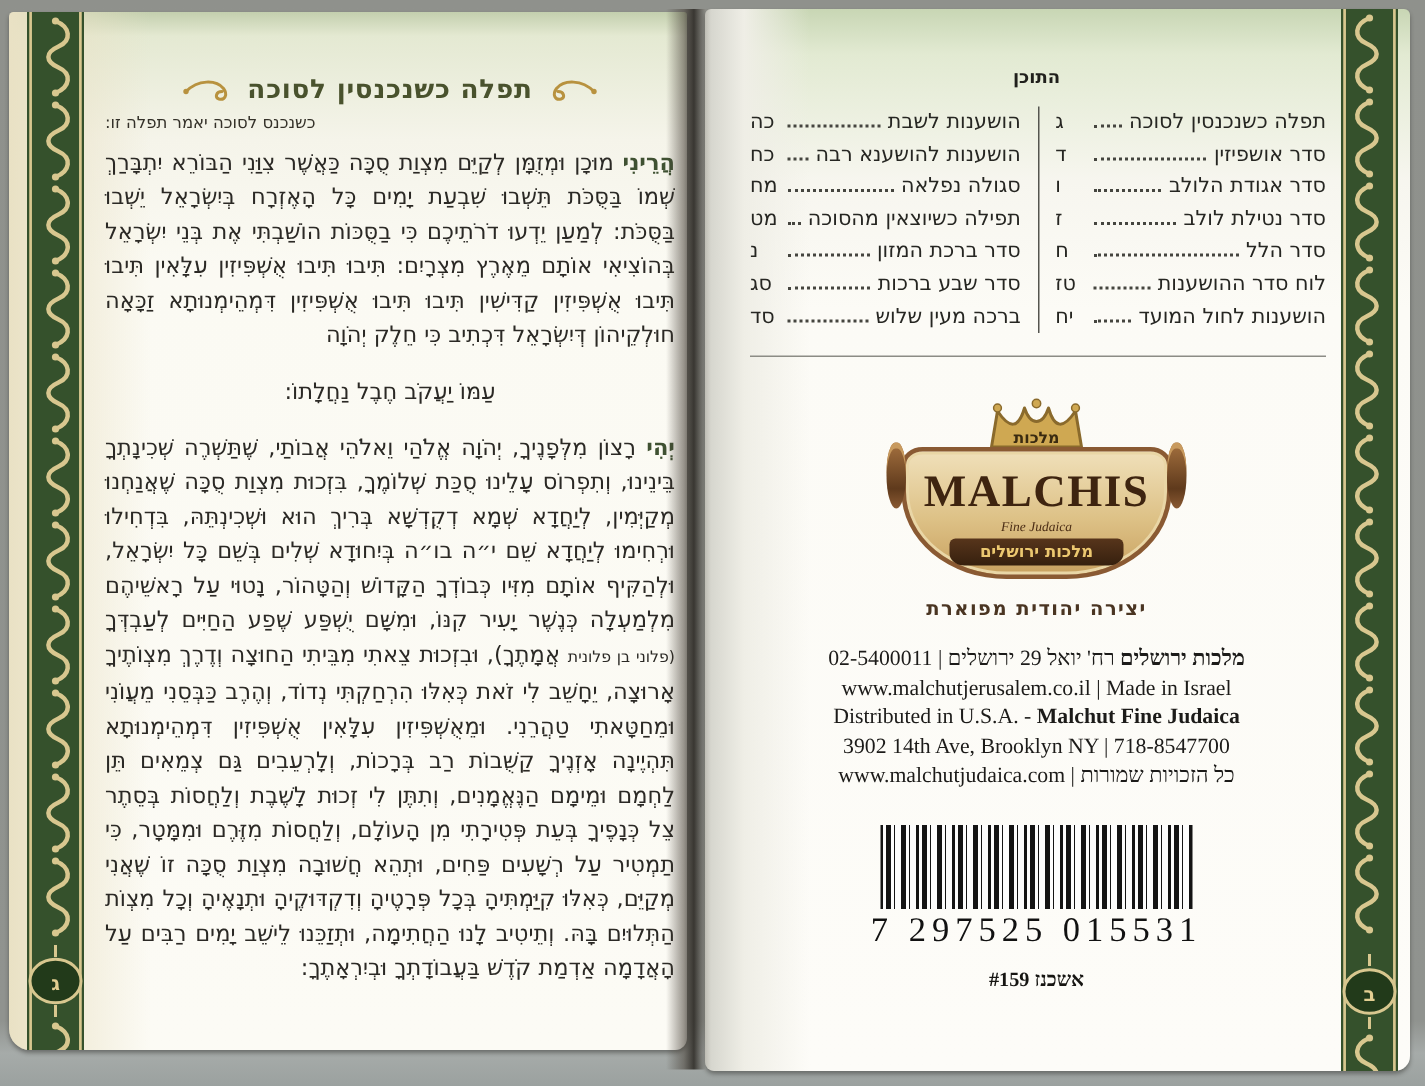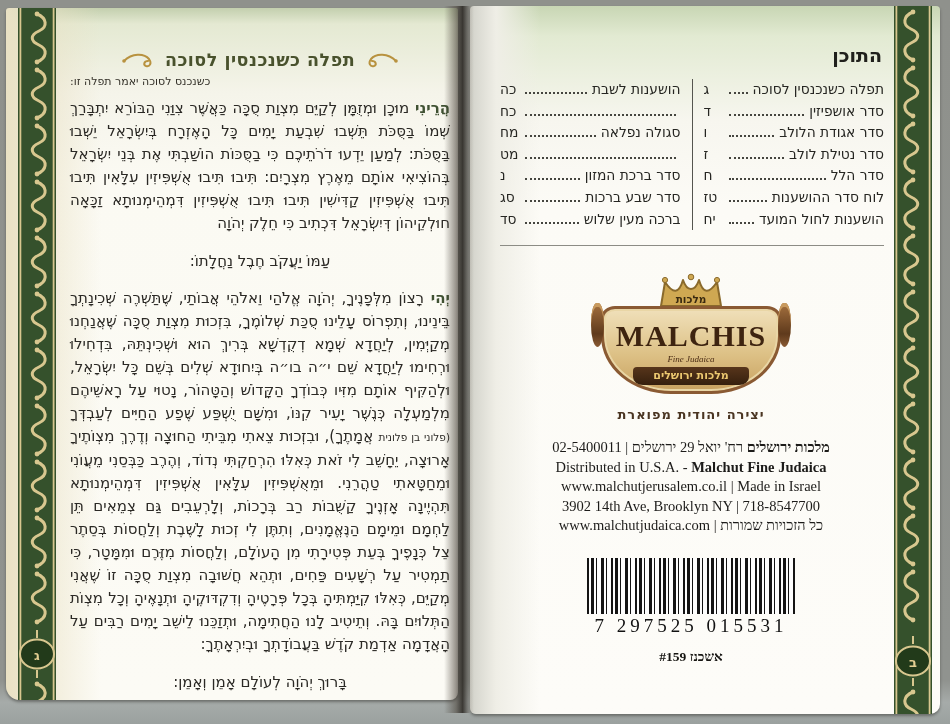--- a/index.html
+++ b/index.html
@@ -38,21 +38,21 @@
   .lp-content{position:absolute;left:64px;right:8px;top:42px;direction:rtl;}
   .lp-titlerow{display:flex;align-items:center;justify-content:center;gap:9px;}
   .lp-title{font-size:17.5px;font-weight:bold;color:#49522d;letter-spacing:.5px;}
   .lp-instruction{text-align:left;font-size:11px;color:#343129;margin-top:5px;}
   .prayer{font-size:15px;line-height:23px;color:#2b2925;text-align:justify;margin-top:9px;}
   .prayer .initial{font-size:15px;font-weight:bold;color:#3f5132;}
   .small-note{font-size:10.5px;}
   .center-line{text-align:center;font-size:15px;line-height:23px;color:#2b2925;}
   
   .rp-content{position:absolute;left:30px;right:58px;top:38px;}
-  .toc-heading{font-size:19px;font-weight:bold;color:#20201c;direction:rtl;}
+  .toc-heading{text-align:center;font-size:12px;font-weight:bold;color:#20201c;direction:rtl;}
   .toc{direction:rtl;display:flex;width:384px;margin:13px auto 0;font-size:13.8px;color:#262622;}
   .toc-col{flex:1;min-width:0;}
   .toc-col-left{border-right:1px solid #55554f;padding-right:11px;margin-right:11px;}
   .toc-row{display:flex;align-items:baseline;line-height:21.6px;}
   .toc-t{white-space:nowrap;}
   .toc-l{flex:1;border-bottom:2px dotted #45453f;margin:0 5px 4px;min-width:8px;}
   .toc-p{min-width:20px;text-align:left;white-space:nowrap;}
   .toc-sep{width:384px;border:none;border-top:1.5px solid #8c8c85;margin:15px auto 0;}
   
   .logo-block{margin-top:26px;text-align:center;}
@@ -86,21 +86,21 @@
   .contact b{font-weight:bold;}
   
   .barcode-block{margin-top:22px;text-align:center;}
   .bars{
     width:208px;height:56px;margin:0 auto;
     background:repeating-linear-gradient(90deg,
       #141414 0 2px,#fdfdfd 2px 4px,#141414 4px 7px,#fdfdfd 7px 9px,
       #141414 9px 10px,#fdfdfd 10px 14px,#141414 14px 17px,#fdfdfd 17px 19px,
       #141414 19px 20px,#fdfdfd 20px 24px);
   }
-  .barcode-digits{font-family:"Liberation Serif",serif;font-size:19px;letter-spacing:4px;color:#111;margin-top:1px;}
+  .barcode-digits{font-family:"Liberation Serif",serif;font-size:23px;letter-spacing:4px;color:#111;margin-top:1px;}
   .barcode-label{direction:rtl;font-family:"Liberation Serif","DejaVu Sans",serif;font-weight:bold;font-size:13.5px;color:#161512;margin-top:12px;}
 </style>
 </head>
 <body>
 
 <div class="page page-left">
 
   <div class="band band-left">
     <svg width="38" height="692" viewBox="0 0 38 692">
       <rect x="0" y="0" width="38" height="692" fill="#35512c"></rect>
@@ -142,21 +142,20 @@
         <path d="M2 10 C10 2 22 2 27 8 C30 12 28 16 24 15 C21 14 22 10 26 10" fill="none" stroke="#b8923f" stroke-width="2" stroke-linecap="round"></path>
         <circle cx="2" cy="10" r="1.8" fill="#b8923f"></circle>
       </svg>
     </div>
     <div class="lp-instruction">כשנכנס לסוכה יאמר תפלה זו:</div>
 
     <p class="prayer"><span class="initial">הֲרֵינִי</span><span> מוּכָן וּמְזֻמָּן לְקַיֵּם מִצְוַת סֻכָּה כַּאֲשֶׁר צִוַּנִי הַבּוֹרֵא יִתְבָּרַךְ שְׁמוֹ בַּסֻּכֹּת תֵּשְׁבוּ שִׁבְעַת יָמִים כָּל הָאֶזְרָח בְּיִשְׂרָאֵל יֵשְׁבוּ בַּסֻּכֹּת: לְמַעַן יֵדְעוּ דֹרֹתֵיכֶם כִּי בַסֻּכּוֹת הוֹשַׁבְתִּי אֶת בְּנֵי יִשְׂרָאֵל בְּהוֹצִיאִי אוֹתָם מֵאֶרֶץ מִצְרָיִם: תִּיבוּ תִּיבוּ אֻשְׁפִּיזִין עִלָּאִין תִּיבוּ תִּיבוּ אֻשְׁפִּיזִין קַדִּישִׁין תִּיבוּ תִּיבוּ אֻשְׁפִּיזִין דִּמְהֵימְנוּתָא זַכָּאָה חוּלְקֵיהוֹן דְּיִשְׂרָאֵל דִּכְתִיב כִּי חֵלֶק יְהֹוָה</span></p>
     <div class="center-line">עַמּוֹ יַעֲקֹב חֶבֶל נַחֲלָתוֹ:</div>
 
     <p class="prayer" style="margin-top:14px;"><span class="initial">יְהִי</span><span> רָצוֹן מִלְּפָנֶיךָ, יְהֹוָה אֱלֹהַי וֵאלֹהֵי אֲבוֹתַי, שֶׁתַּשְׁרֶה שְׁכִינָתְךָ בֵּינֵינוּ, וְתִפְרוֹס עָלֵינוּ סֻכַּת שְׁלוֹמֶךָ, בִּזְכוּת מִצְוַת סֻכָּה שֶׁאֲנַחְנוּ מְקַיְּמִין, לְיַחֲדָא שְׁמָא דְקֻדְשָׁא בְּרִיךְ הוּא וּשְׁכִינְתֵּהּ, בִּדְחִילוּ וּרְחִימוּ לְיַחֲדָא שֵׁם י״ה בו״ה בְּיִחוּדָא שְׁלִים בְּשֵׁם כָּל יִשְׂרָאֵל, וּלְהַקִּיף אוֹתָם מִזִּיו כְּבוֹדְךָ הַקָּדוֹשׁ וְהַטָּהוֹר, נָטוּי עַל רָאשֵׁיהֶם מִלְמַעְלָה כְּנֶשֶׁר יָעִיר קִנּוֹ, וּמִשָּׁם יֻשְׁפַּע שֶׁפַע הַחַיִּים לְעַבְדְּךָ </span><span class="small-note">(פלוני בן פלונית</span><span> אֲמָתֶךָ), וּבִזְכוּת צֵאתִי מִבֵּיתִי הַחוּצָה וְדֶרֶךְ מִצְוֹתֶיךָ אָרוּצָה, יֵחָשֵׁב לִי זֹאת כְּאִלּוּ הִרְחַקְתִּי נְדוֹד, וְהֶרֶב כַּבְּסֵנִי מֵעֲוֹנִי וּמֵחַטָּאתִי טַהֲרֵנִי. וּמֵאֻשְׁפִּיזִין עִלָּאִין אֻשְׁפִּיזִין דִּמְהֵימְנוּתָא תִּהְיֶינָה אָזְנֶיךָ קַשֻּׁבוֹת רַב בְּרָכוֹת, וְלָרְעֵבִים גַּם צְמֵאִים תֵּן לַחְמָם וּמֵימָם הַנֶּאֱמָנִים, וְתִתֶּן לִי זְכוּת לָשֶׁבֶת וְלַחֲסוֹת בְּסֵתֶר צֵל כְּנָפֶיךָ בְּעֵת פְּטִירָתִי מִן הָעוֹלָם, וְלַחֲסוֹת מִזֶּרֶם וּמִמָּטָר, כִּי תַמְטִיר עַל רְשָׁעִים פַּחִים, וּתְהֵא חֲשׁוּבָה מִצְוַת סֻכָּה זוֹ שֶׁאֲנִי מְקַיֵּם, כְּאִלּוּ קִיַּמְתִּיהָ בְּכָל פְּרָטֶיהָ וְדִקְדּוּקֶיהָ וּתְנָאֶיהָ וְכָל מִצְוֹת הַתְּלוּיִם בָּהּ. וְתֵיטִיב לָנוּ הַחֲתִימָה, וּתְזַכֵּנוּ לֵישֵׁב יָמִים רַבִּים עַל הָאֲדָמָה אַדְמַת קֹדֶשׁ בַּעֲבוֹדָתְךָ וּבְיִרְאָתֶךָ:</span></p>
-    <div class="center-line">בָּרוּךְ יְהֹוָה לְעוֹלָם אָמֵן וְאָמֵן:</div>
   </div>
 </div>
 
 <div class="page page-right">
 
   <div class="band band-right">
     <svg width="38" height="708" viewBox="0 0 38 708">
       <rect x="0" y="0" width="38" height="708" fill="#35512c"></rect>
       <rect x="1.5" y="0" width="1.8" height="708" fill="#d8c78f"></rect>
       <rect x="34.7" y="0" width="1.8" height="708" fill="#d8c78f"></rect>
@@ -228,29 +227,31 @@
           </div>
       </div>
 
       <div class="toc-col toc-col-left">
         <div class="toc-row">
             <span class="toc-t">הושענות לשבת</span>
             <span class="toc-l"></span>
             <span class="toc-p">כה</span>
           </div>
         <div class="toc-row">
+            <span class="toc-t">הושענות להושענא רבה</span>
             <span class="toc-l"></span>
             <span class="toc-p">כח</span>
           </div>
         <div class="toc-row">
             <span class="toc-t">סגולה נפלאה</span>
             <span class="toc-l"></span>
             <span class="toc-p">מח</span>
           </div>
         <div class="toc-row">
+            <span class="toc-t">תפילה כשיוצאין מהסוכה</span>
             <span class="toc-l"></span>
             <span class="toc-p">מט</span>
           </div>
         <div class="toc-row">
             <span class="toc-t">סדר ברכת המזון</span>
             <span class="toc-l"></span>
             <span class="toc-p">נ</span>
           </div>
         <div class="toc-row">
             <span class="toc-t">סדר שבע ברכות</span>
@@ -282,22 +283,22 @@
         <div class="tassel tassel-r"></div>
         <div class="malchis">MALCHIS</div>
         <div class="fine-judaica">Fine Judaica</div>
         <div class="banner">מלכות ירושלים</div>
       </div>
       <div class="tagline">יצירה יהודית מפוארת</div>
     </div>
 
     <div class="contact">
       <div class="rtl"><b>מלכות ירושלים</b><span> רח' יואל 29 ירושלים | 02-5400011</span></div>
+      <div class="ltr">www.malchutjerusalem.co.il | Made in Israel</div>
       <div class="ltr"><span>Distributed in U.S.A. - </span><b>Malchut Fine Judaica</b></div>
-      <div class="ltr">www.malchutjerusalem.co.il | Made in Israel</div>
       <div class="ltr">3902 14th Ave, Brooklyn NY | 718-8547700</div>
       <div class="ltr"><span>www.malchutjudaica.com | </span><span>כל הזכויות שמורות</span></div>
     </div>
 
     <div class="barcode-block">
       <div class="bars"></div>
       <div class="barcode-digits">7 297525 015531</div>
       <div class="barcode-label">אשכנז #159</div>
     </div>
   </div>

